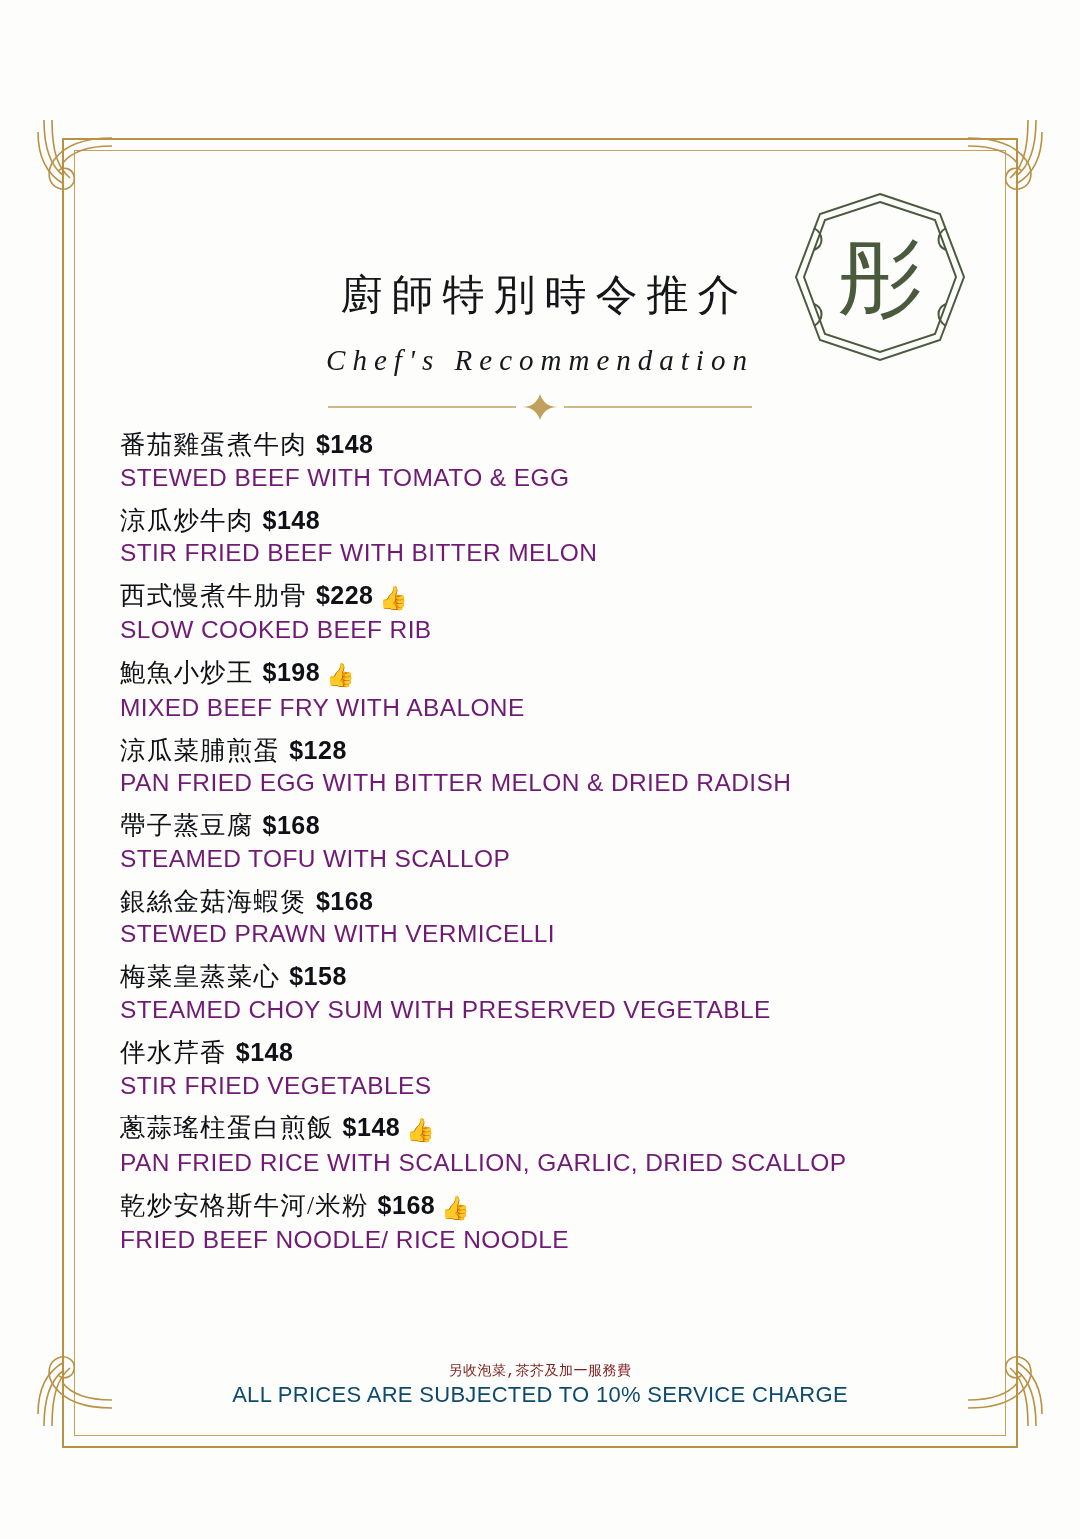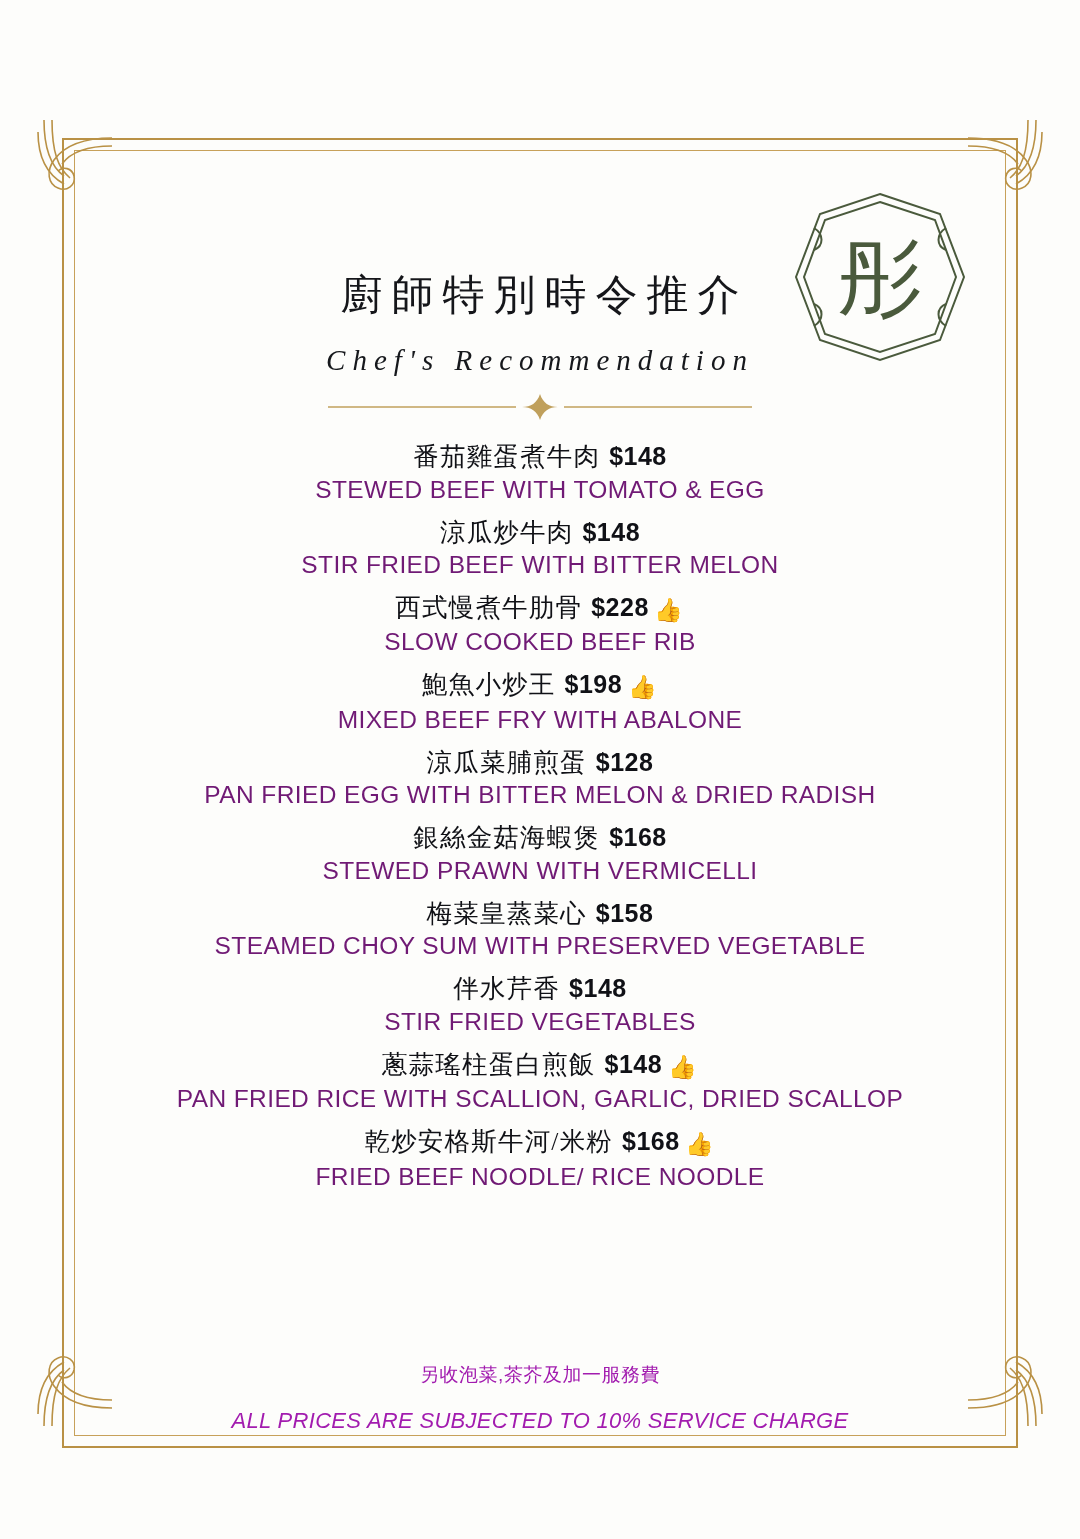--- a/index.html
+++ b/index.html
@@ -102,23 +102,23 @@
     width: 1080px;
     height: 36px;
     text-align: center;
   }
   .divider svg { display:block; margin: 0 auto; }
 
   
   .items {
     position: absolute;
     left: 120px;
-    top: 440px;
+    top: 428px;
     width: 840px;
-    text-align: center;
+    text-align: left;
   }
   .item {
     margin-bottom: 11px;
   }
   .item-cn {
     font-family: "Liberation Serif", serif;
     font-size: 25.5px;
     color: #101116;
     letter-spacing: 1.2px;
     line-height: 1.32;
@@ -147,32 +147,31 @@
 
   
   .footer {
     position: absolute;
     left: 120px;
     top: 1362px;
     width: 840px;
     text-align: center;
   }
   .footer-cn {
-    font-family: Liberation Sans, sans-serif;
-    font-size: 19px;
-    color: #a21caf;
+    font-family: Liberation Mono, monospace;
+    font-size: 14px;
+    color: #7f1d1d;
     letter-spacing: 0.5px;
   }
   .footer-en {
     font-family: "Liberation Sans", sans-serif;
     font-size: 22px;
     letter-spacing: 0.3px;
-    color: #a21caf;
-    margin-top: 20px;
-    font-style: italic;
+    color: #0c4a6e;
+    margin-top: 2px;
   }
 </style>
 </head>
 <body>
 
 <div id="menu-page">
 
   <div class="frame-outer"></div>
   <div class="frame-inner"></div>
 
@@ -279,20 +278,26 @@
     </div>
 
     <div class="item">
       <div class="item-cn">
         <span>涼瓜菜脯煎蛋</span><span class="price">$128</span>
       </div>
       <div class="item-en">PAN FRIED EGG WITH BITTER MELON &amp; DRIED RADISH</div>
     </div>
 
 
+    <div class="item">
+      <div class="item-cn">
+        <span>帶子蒸豆腐</span><span class="price">$168</span>
+      </div>
+      <div class="item-en">STEAMED TOFU WITH SCALLOP</div>
+    </div>
 
     <div class="item">
       <div class="item-cn">
         <span>銀絲金菇海蝦煲</span><span class="price">$168</span>
       </div>
       <div class="item-en">STEWED PRAWN WITH VERMICELLI</div>
     </div>
 
     <div class="item">
       <div class="item-cn">

